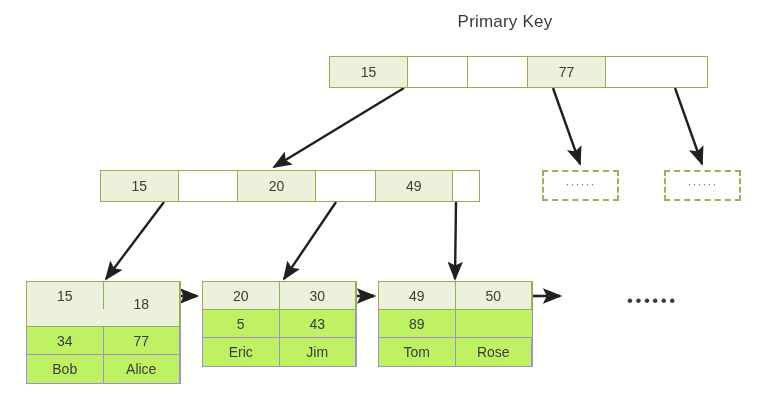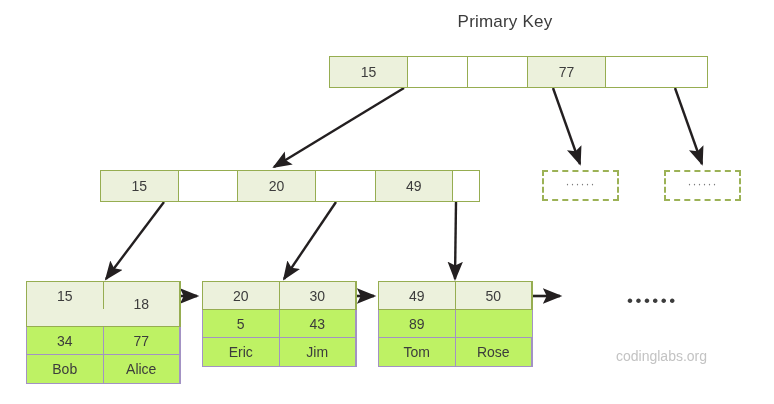--- a/index.html
+++ b/index.html
@@ -238,15 +238,14 @@
       <div class="leaf-cell" style="width:50%; height:27px;">89</div>
     </div>
     <div class="leaf-row data">
       <div class="leaf-cell" style="width:50%; height:28px;">Tom</div>
       <div class="leaf-cell" style="width:50%; height:28px;">Rose</div>
     </div>
   </div>
 
   <div class="leaf-ellipsis" style="left:627px; top:292px;">••••••</div>
 
-  <div class="watermark" style="left:616px; top:348px;">codinglabs.org</div>
 
 </div>
 
 </body></html>

